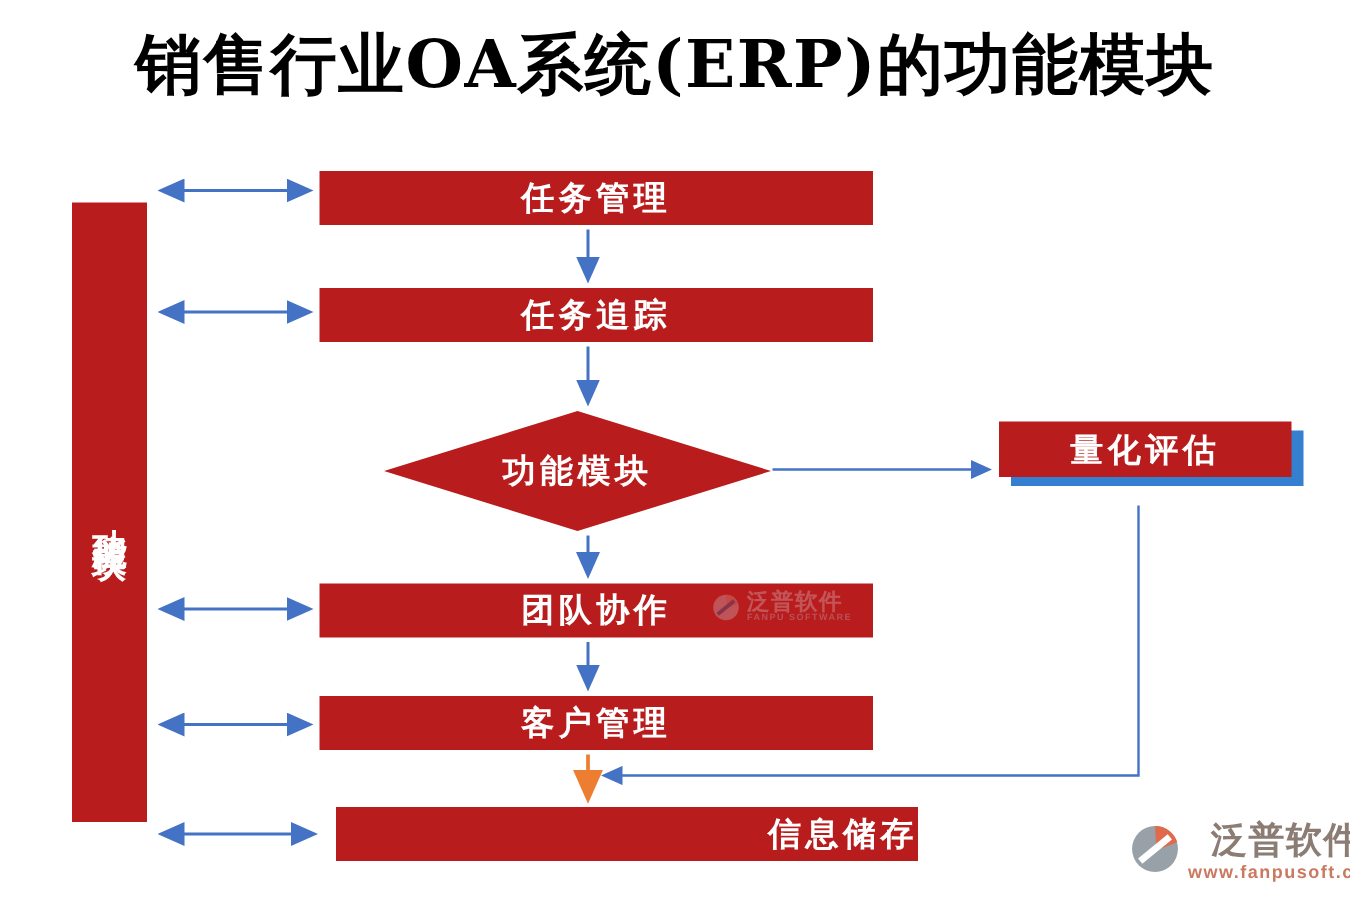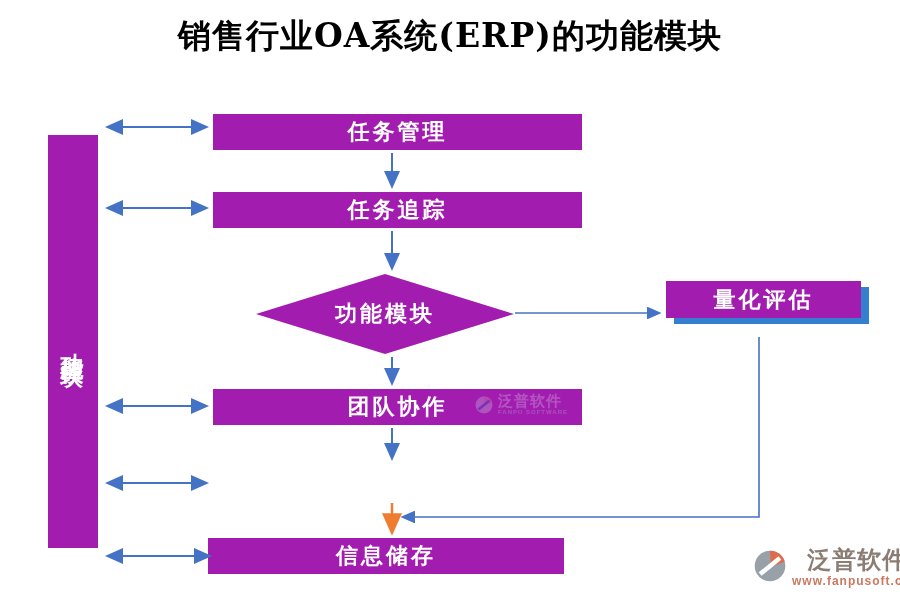--- a/index.html
+++ b/index.html
@@ -2,35 +2,35 @@
 <html><head>
 <meta charset="utf-8">
 <style>
   html,body{margin:0;padding:0;background:#ffffff;}
   #canvas{
     position:relative;width:900px;height:600px;background:#ffffff;overflow:hidden;
     font-family:"DejaVu Serif","Liberation Serif",serif;
   }
   .title{
     position:absolute;left:0;top:14px;width:900px;text-align:center;
-    font-size:33px;font-weight:bold;color:#000000;letter-spacing:1px;
+    font-size:44px;font-weight:bold;color:#000000;letter-spacing:1px;
   }
   .vbar{
     position:absolute;left:48px;top:135px;width:50px;height:413px;
     display:flex;align-items:center;justify-content:center;
   }
   .vbar-label{
     writing-mode:vertical-rl;text-orientation:upright;
     color:#ffffff;font-size:23px;font-weight:bold;letter-spacing:4px;line-height:1;
   }
   .node{
     position:absolute;display:flex;align-items:center;justify-content:center;
     color:#ffffff;font-size:22px;font-weight:bold;letter-spacing:3px;
   }
-  .blue{background:#a21caf;}
+  .blue{background:#b91c1c;}
   .row{left:213px;width:369px;height:36px;}
   .diamond{
     left:256px;top:274px;width:258px;height:80px;
     clip-path:polygon(50% 0,100% 50%,50% 100%,0 50%);
   }
   .shadowed{box-shadow:8px 6px 0 rgba(16,104,200,0.85);}
   .arrow-layer{position:absolute;left:0;top:0;width:900px;height:600px;pointer-events:none;}
   .inline-wm{
     position:absolute;right:14px;top:5px;display:flex;align-items:center;gap:4px;
     opacity:0.28;pointer-events:none;
@@ -81,22 +81,25 @@
         <path d="M20 3 A17 17 0 0 1 36.5 15 L21 21 Z" fill="#e8b9ab"></path>
         <path d="M9 29 L31 11" stroke="#0971bc" stroke-width="5"></path>
       </svg>
       <span class="t">
         <span class="b">泛普软件</span>
         <span class="s">FANPU SOFTWARE</span>
       </span>
     </div>
   </div>
 
+  <div class="node blue row" style="top:464px;">
+    <span>客户管理</span>
+  </div>
 
-  <div class="node blue" style="left:208px;top:538px;width:356px;height:36px;">
+  <div class="node blue" style="left:224px;top:538px;width:388px;height:36px;justify-content:flex-end;">
     <span>信息储存</span>
   </div>
 
   <svg class="arrow-layer">
     <defs>
       <marker id="ab" orient="auto-start-reverse" markerWidth="9" markerHeight="8" refX="7.5" refY="4">
         <path d="M0,0 L9,4 L0,8 Z" fill="#4472c4"></path>
       </marker>
       <marker id="ao" orient="auto-start-reverse" markerWidth="9" markerHeight="8" refX="7.5" refY="4">
         <path d="M0,0 L9,4 L0,8 Z" fill="#ed7d31"></path>

